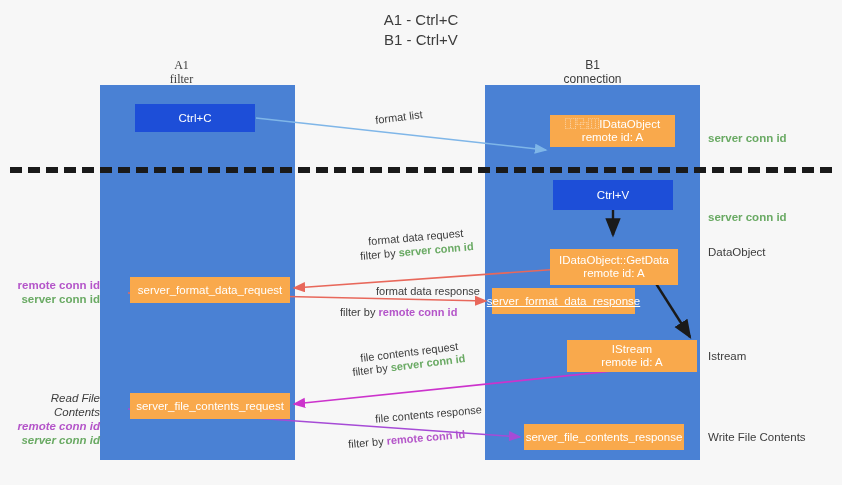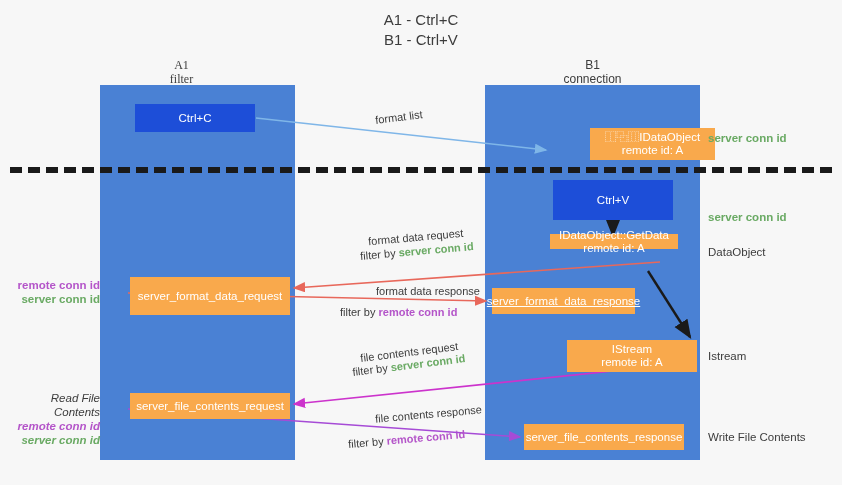--- a/index.html
+++ b/index.html
@@ -35,24 +35,24 @@
     display:flex;align-items:center;justify-content:center;
     flex-direction:column;
     color:#ffffff;font-size:11.5px;line-height:13px;
     text-align:center;
     box-sizing:border-box;
   }
   .box.orange{background:#f9a94c;}
   .box.green{background:#1d4ed8;}
 
   #box-ctrlc{left:135px;top:104px;width:120px;height:28px;}
-  #box-idataobject{left:550px;top:128px;width:125px;height:32px;margin-left:40px;}
-  #box-ctrlv{left:553px;top:180px;width:120px;height:40px;}
-  #box-getdata{left:550px;top:234px;width:128px;height:15px;}
-  #box-sfdreq{left:130px;top:277px;width:160px;height:38px;}
+  #box-idataobject{left:550px;top:115px;width:125px;height:32px;}
+  #box-ctrlv{left:553px;top:180px;width:120px;height:30px;}
+  #box-getdata{left:550px;top:249px;width:128px;height:36px;}
+  #box-sfdreq{left:130px;top:277px;width:160px;height:26px;}
   #box-sfdresp{left:492px;top:288px;width:143px;height:26px;text-decoration:underline;}
   #box-istream{left:567px;top:340px;width:130px;height:32px;}
   #box-sfcreq{left:130px;top:393px;width:160px;height:26px;}
   #box-sfcresp{left:524px;top:424px;width:160px;height:26px;}
 
   .divider{
     position:absolute;left:10px;top:167px;width:822px;height:0;
     border-top:6px dashed #1a1a1a;
   }
 

